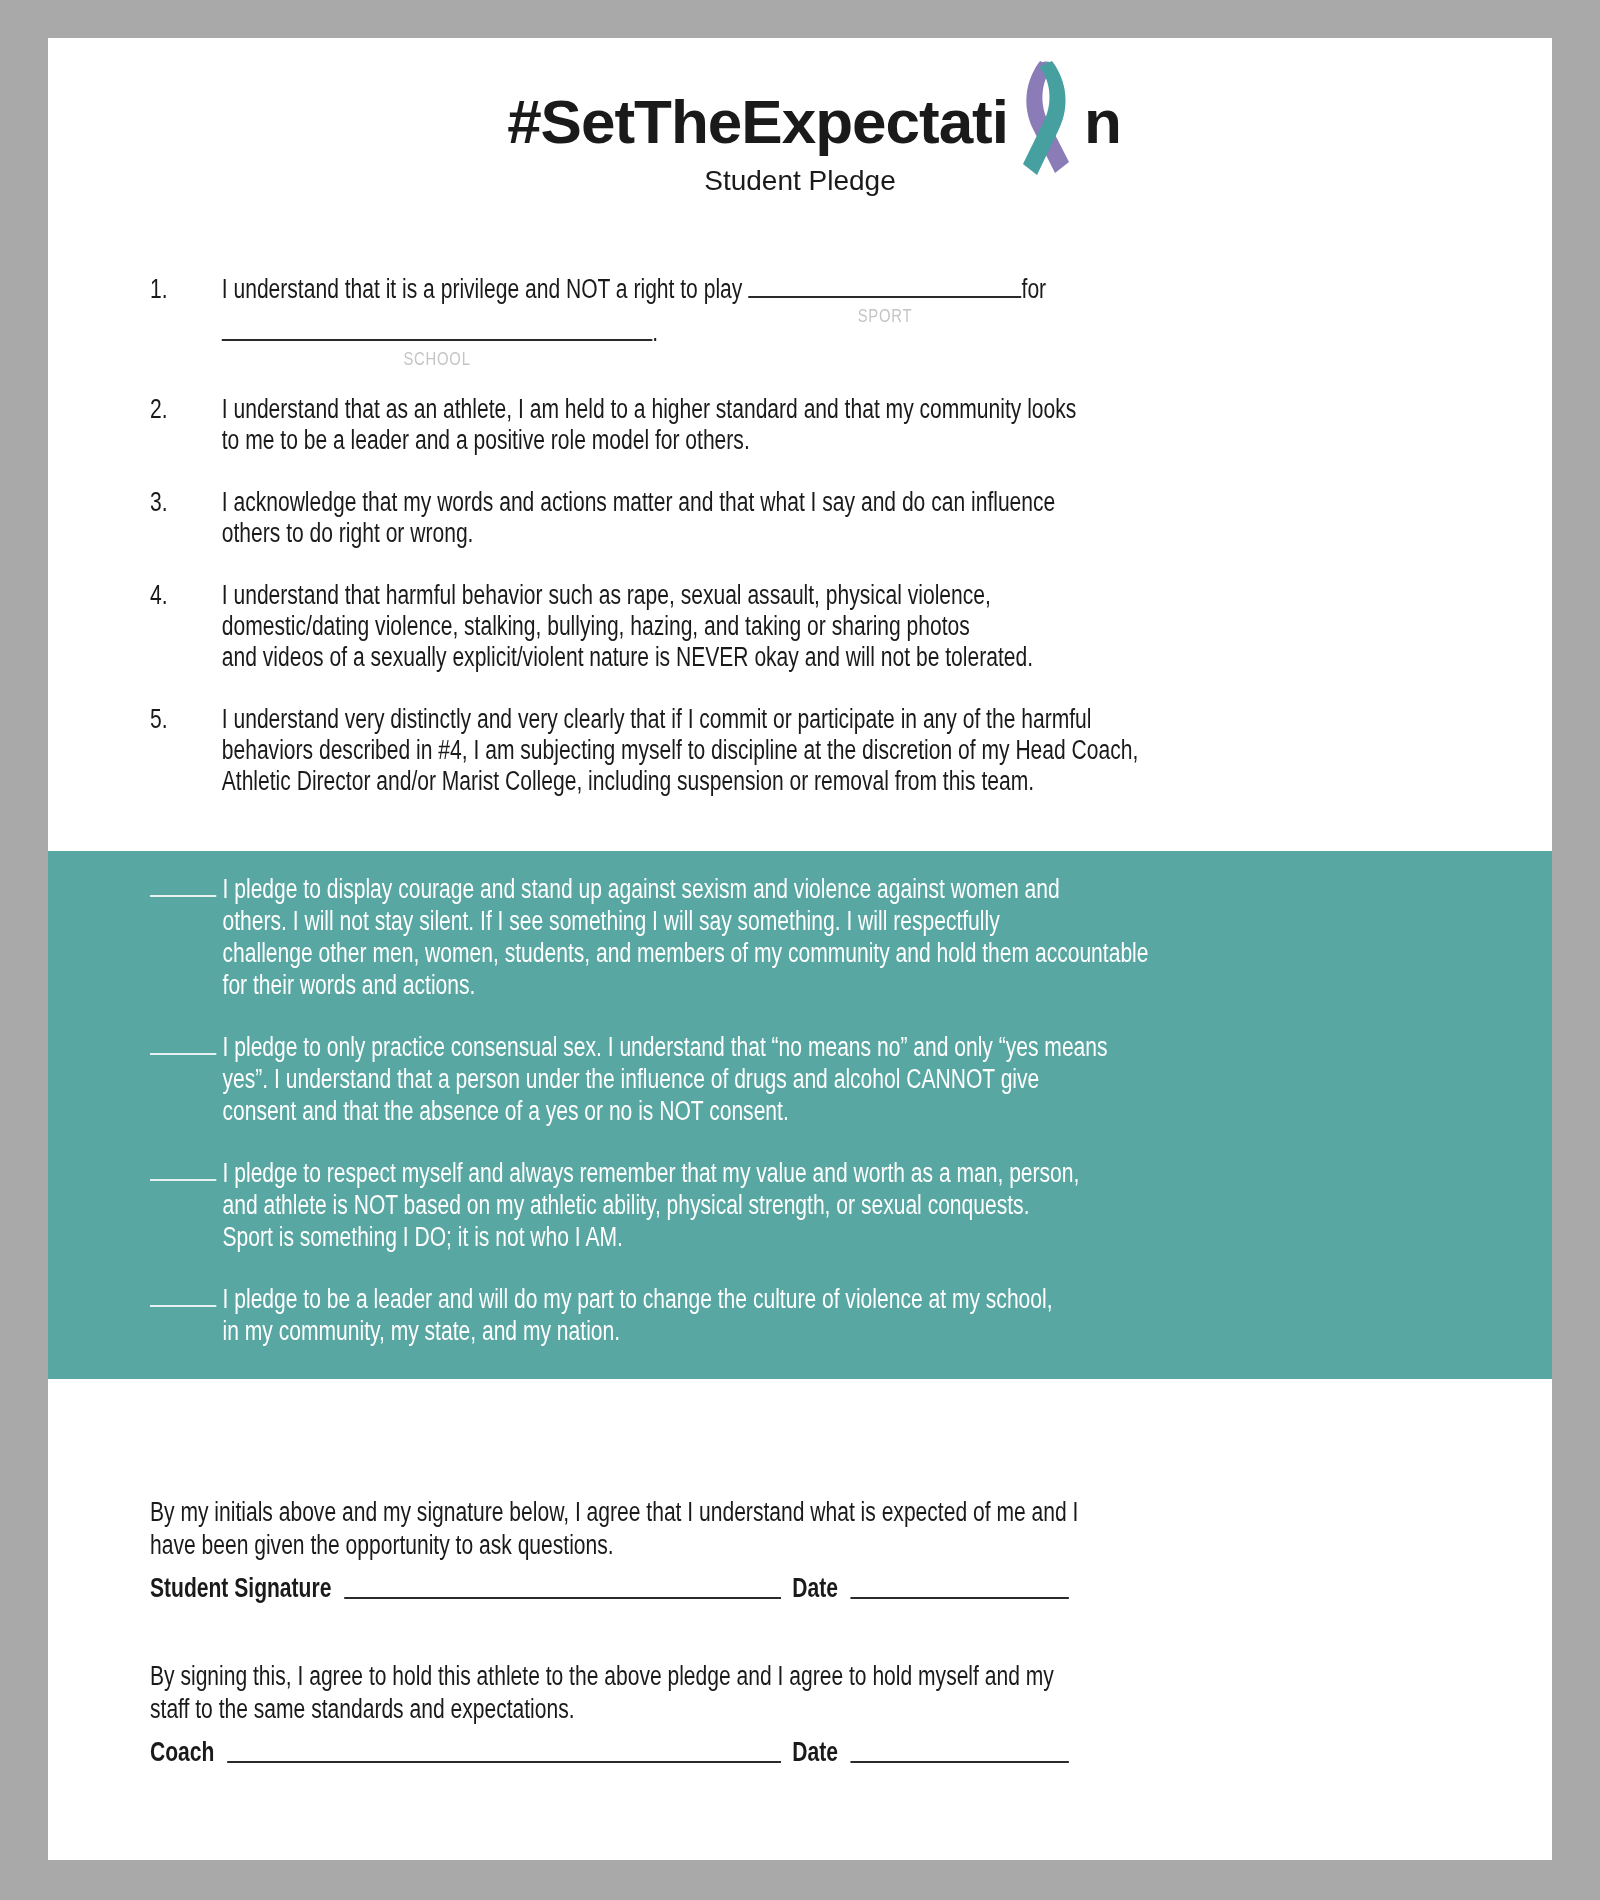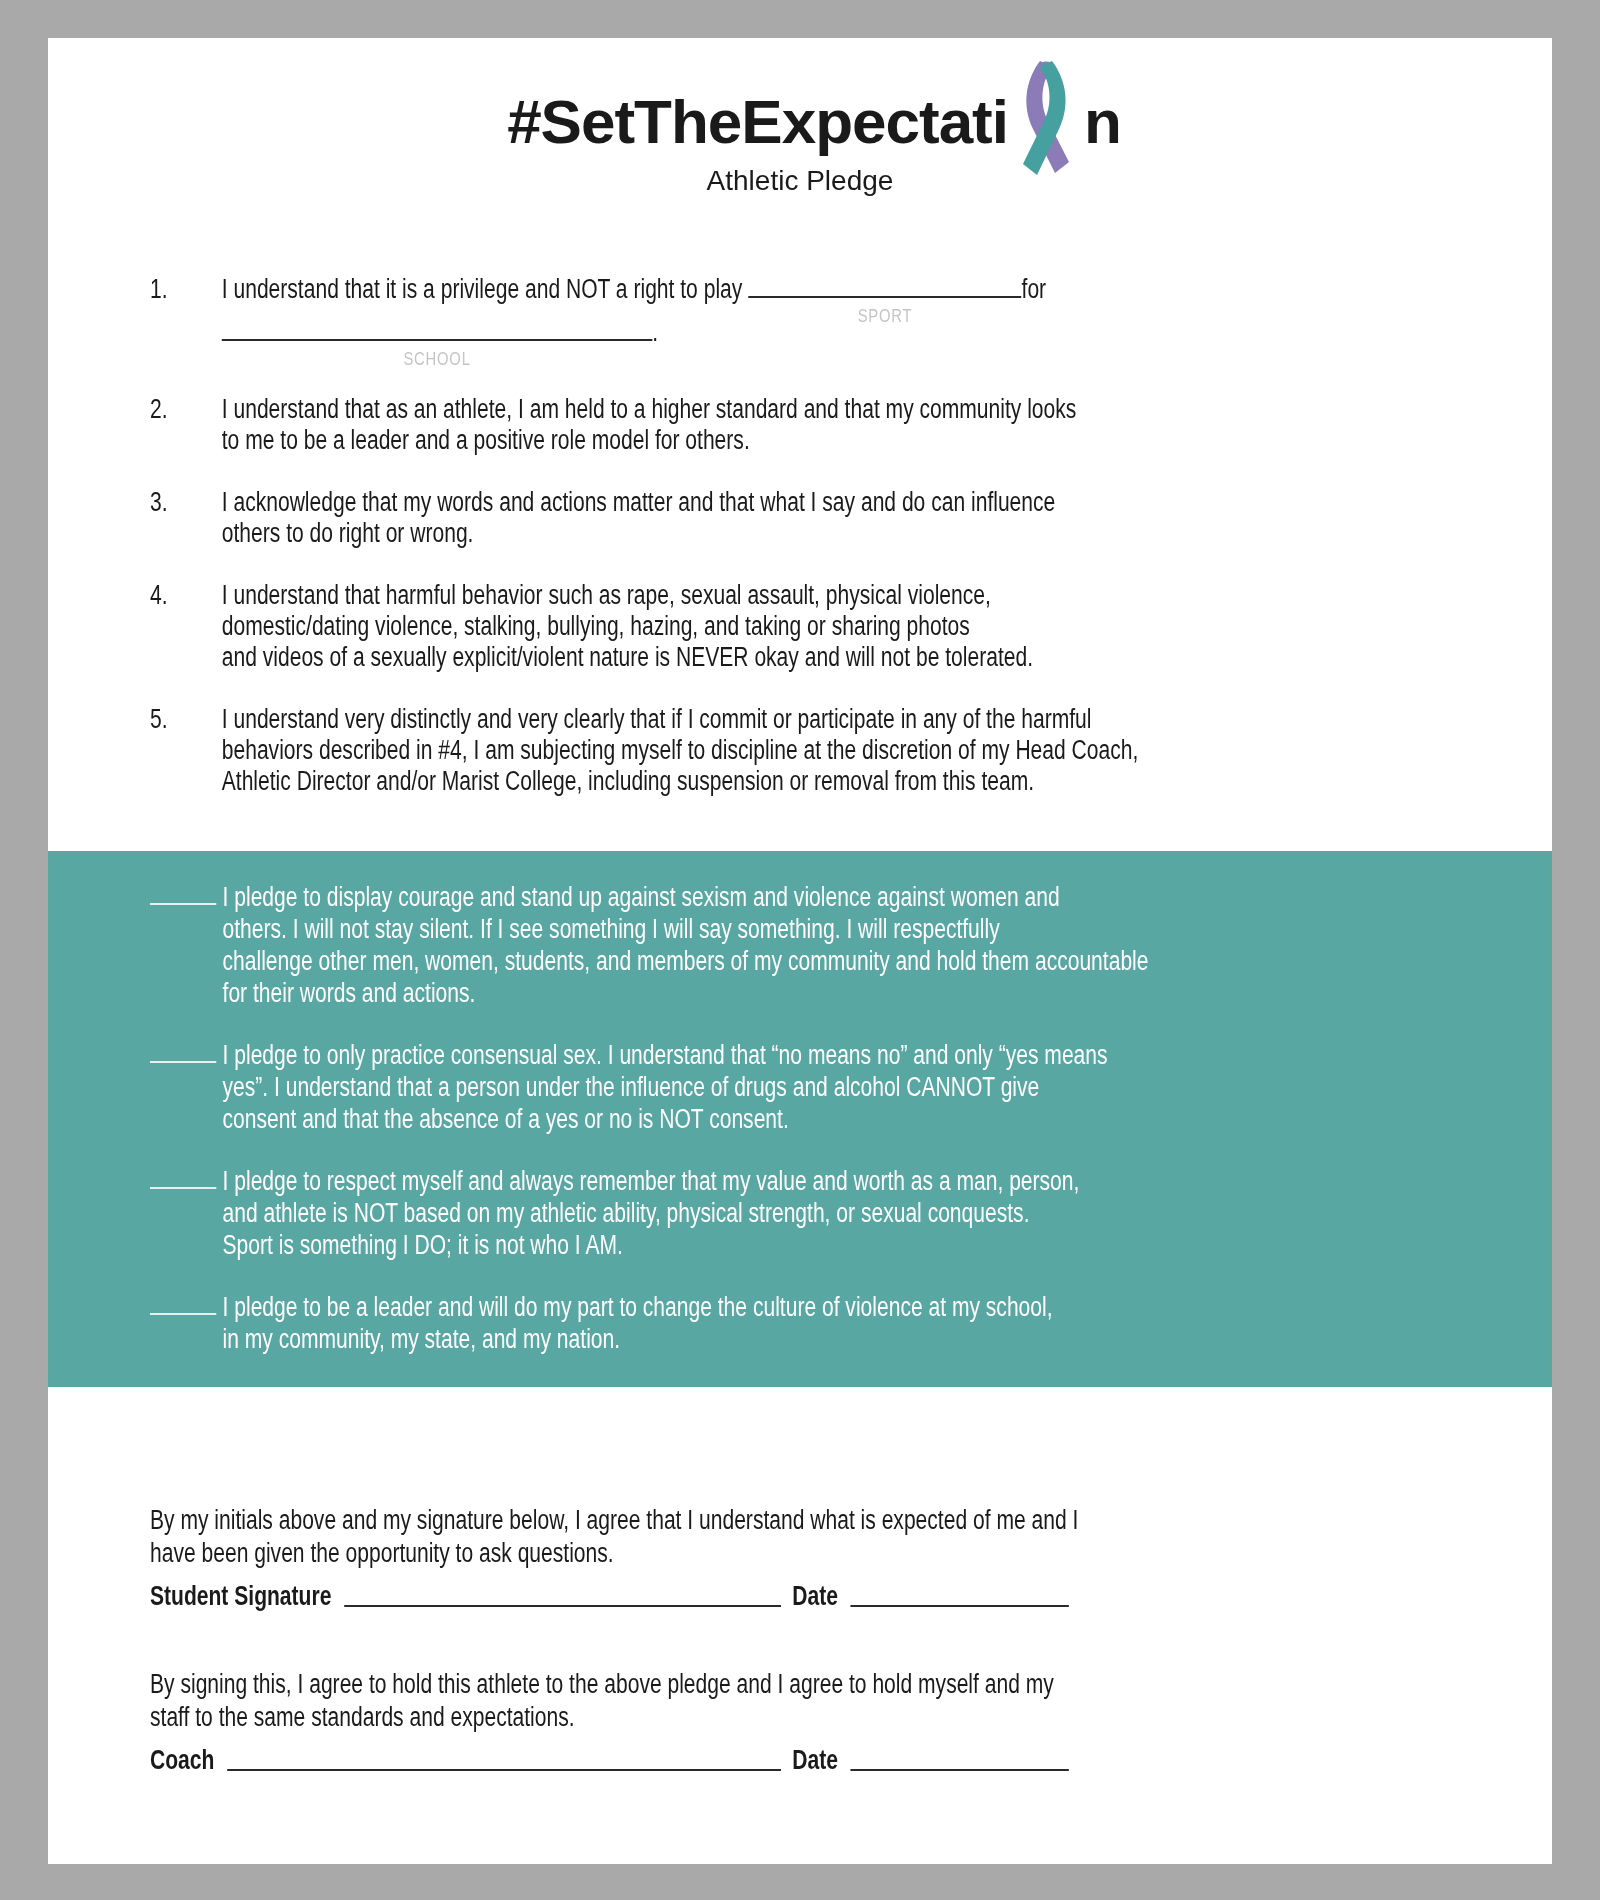--- a/index.html
+++ b/index.html
@@ -48,21 +48,21 @@
     top:24px; font-style:normal; font-size:19px; letter-spacing:1px;
     color:var(--hint-label);
   }
   
   .section-heading{
     margin:74px 0 0; font-size:34px; font-weight:bold; text-align:center; width:1408px;
   }
   
   .band{
     margin-top:54px; background:var(--teal-band); color:var(--band-text);
-    padding:30px 0 32px 102px;
+    padding:22px 0 32px 102px;
   }
   .pledge{display:flex; margin-bottom:30px;}
   .pledge:last-child{margin-bottom:0;}
   .initials-blank{
     width:85px; flex:none; height:24px; margin-right:8px;
     border-bottom:2px solid rgba(255,255,255,0.85);
   }
   .pledge .txt{line-height:32px;}
   
   .closing{margin-top:117px;}
@@ -86,21 +86,21 @@
 <body>
 
 <div class="page">
 
   <div class="hdr">
     <h1 class="title"><span>#SetTheExpectati</span><span class="ribbon-slot"><svg viewBox="0 0 74 132" aria-hidden="true">
         <path d="M25,24 C25,6 49,6 49,24 L42,36 C42,22 32,22 32,36 Z" style="fill:var(--ribbon-fold)"></path>
         <path d="M31,10 C16,30 13,55 24,78 L46,122 L60,111 L38,68 C30,50 33,28 44,16 Z" style="fill:var(--ribbon-purple)"></path>
         <path d="M43,10 C58,30 61,55 50,78 L28,124 L14,113 L36,68 C44,50 41,28 30,16 Z" style="fill:var(--ribbon-teal)"></path>
       </svg></span><span>n</span></h1>
-    <h2 class="subtitle">Athletic Pledge</h2>
+    <h2 class="subtitle">Student Pledge</h2>
   </div>
 
   <div class="content list">
     <div class="condense body-text">
 
       <div class="num-item item1-block">
         <span class="num">1.</span>
         <div class="txt1">
           <div class="l1">
             <span>I understand that it is a privilege and NOT a right to play</span><span class="blank blank-sport"><i class="hint">SPORT</i></span><span>for</span>

